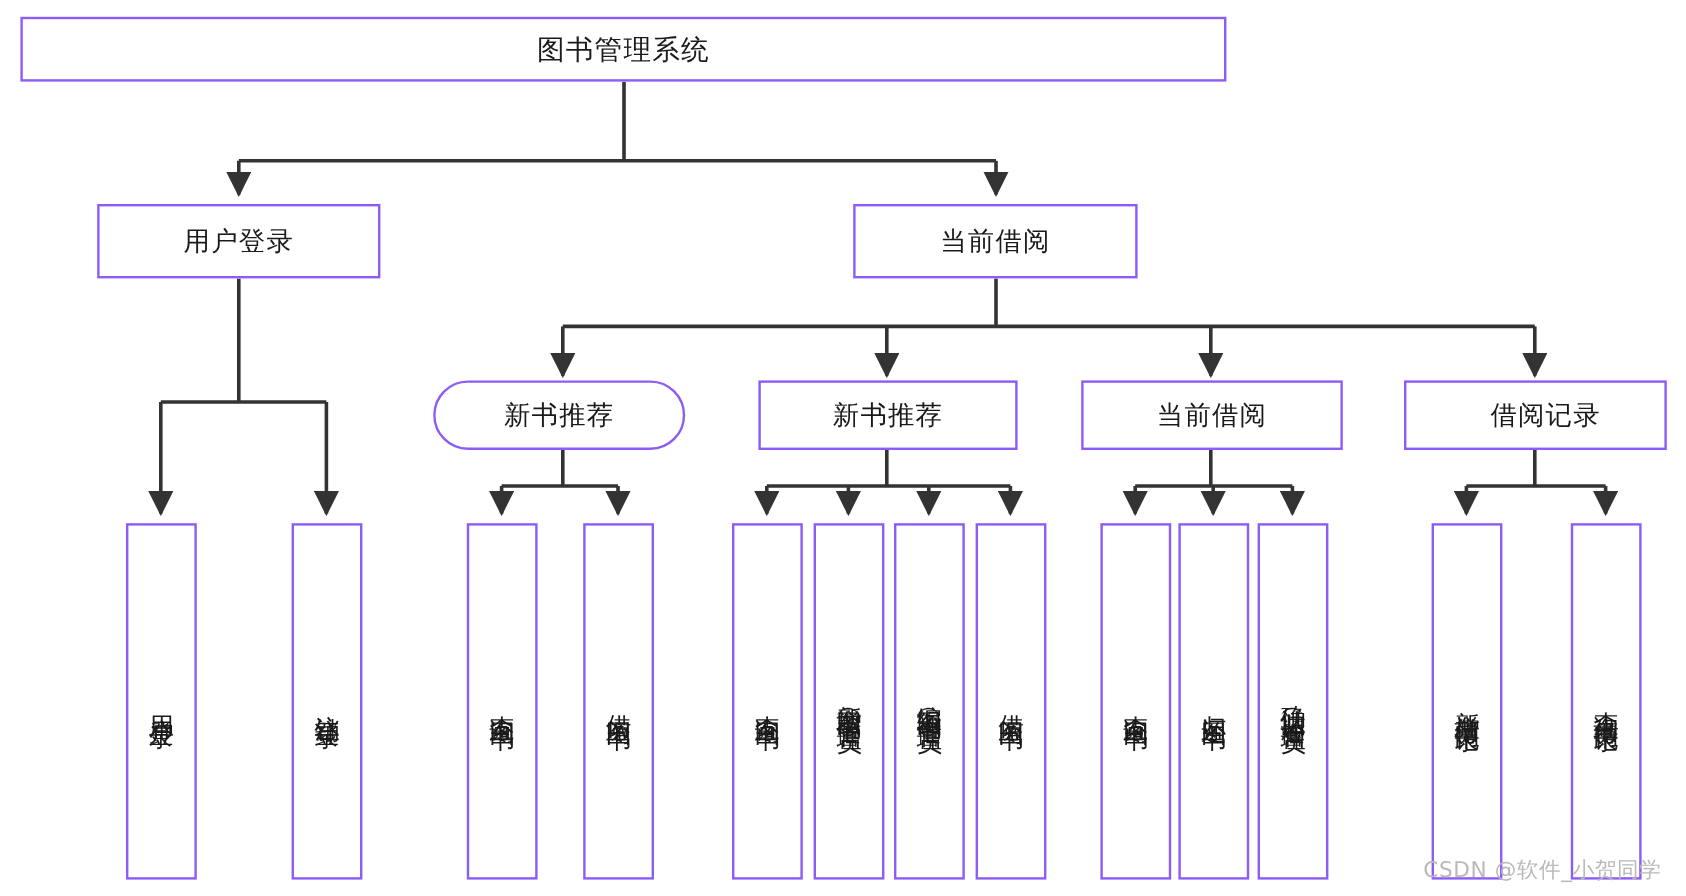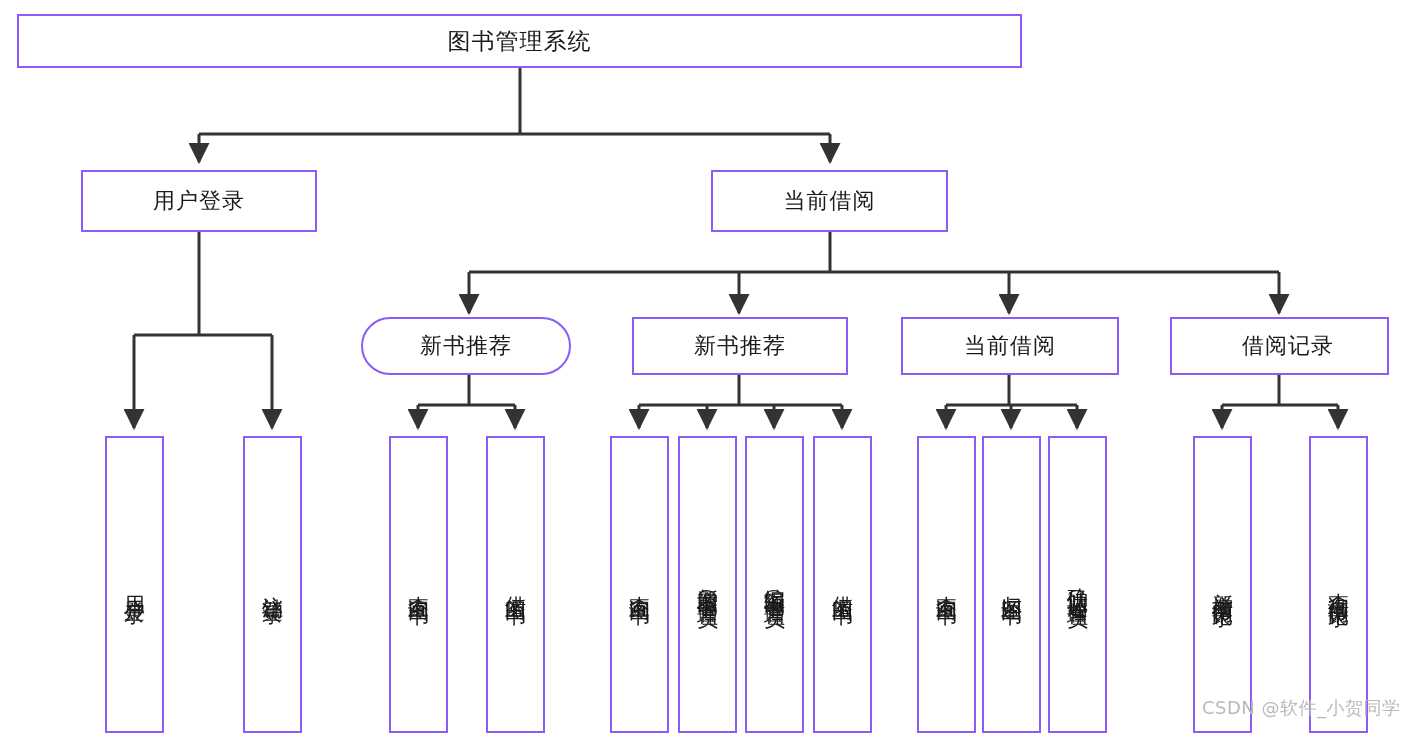--- a/index.html
+++ b/index.html
@@ -28,27 +28,26 @@
     writing-mode:vertical-rl;
     text-orientation:upright;
     line-height:1.05;
     white-space:nowrap;
     letter-spacing:3px;
     display:block;
   }
   .node .htext{ white-space:nowrap; display:block; }
   #watermark{
     position:absolute;
-    left:1186px;top:696px;
+    left:1186px;top:713px;
     font-size:18px;
     color:#b9b9b9;
     white-space:nowrap;
     letter-spacing:0.5px;
     pointer-events:none;
-    margin-left:16px;
   }
 </style>
 </head>
 <body>
 
 <div id="diagram-root">
 
   <svg id="edges" viewBox="0 0 1405 747" xmlns="http://www.w3.org/2000/svg">
     <defs>
       <marker id="arrow" viewBox="0 0 10 10" refX="9" refY="5" markerWidth="7" markerHeight="7" orient="auto-start-reverse">

